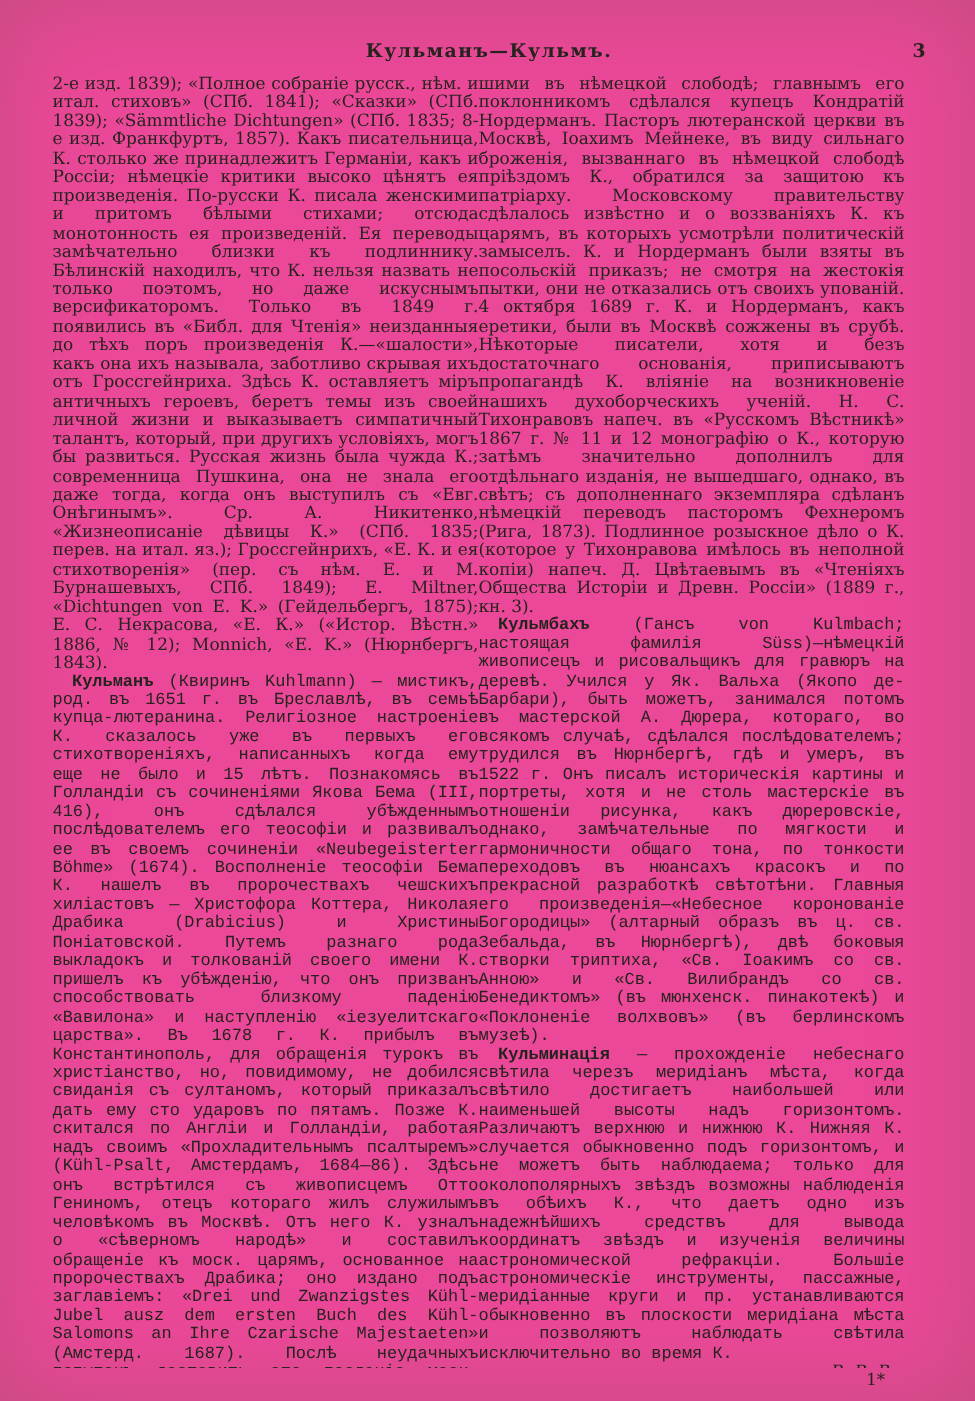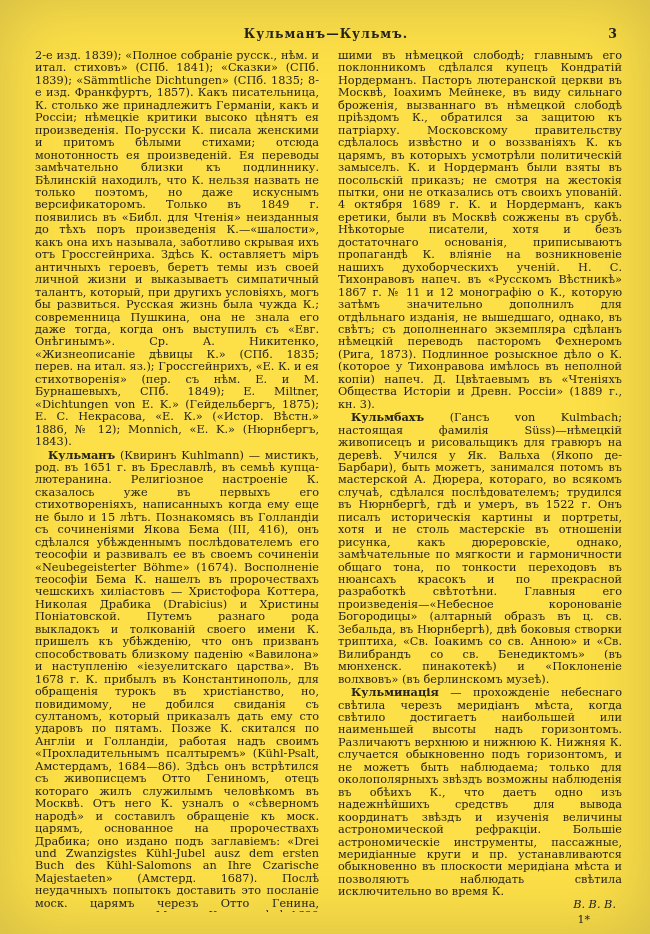--- a/index.html
+++ b/index.html
@@ -4,47 +4,47 @@
 <style>
   html,body{margin:0;padding:0;}
   body{
     width:650px;height:934px;
     background:#d8d4cb;
     font-family:"DejaVu Serif","Liberation Serif",serif;
   }
   .page{
     position:relative;
     width:650px;height:934px;
-    background:#fde047;
+    background:#ec4899;
     box-shadow:inset 0 0 70px rgba(95,85,60,0.28);
     overflow:hidden;
     color:#26231e;
   }
   .header{
     position:absolute;top:26px;left:35px;right:33px;height:16px;
     font-size:12.5px;
   }
   .running-title{
     position:absolute;left:0;right:0;text-align:center;
     letter-spacing:1px;font-weight:600;
   }
   .page-number{
     position:absolute;right:0;top:0;font-weight:600;
   }
   .columns{
     position:absolute;top:50px;left:35px;
-    display:flex;gap:19px;justify-content:space-between;
+    display:flex;gap:0;justify-content:space-between;
   }
   .col{
     width:284px;height:862px;overflow:hidden;
     font-size:11.3px;line-height:12.45px;
     text-align:justify;
   }
   .col p{margin:0;}
-  .col p.entry{text-indent:13px;}
+  .col p.entry{text-indent:13px;font-family:Liberation Mono, monospace;}
   .col p.sig{
     text-align:right;font-style:italic;
     padding-right:6px;
   }
   b.lead{font-weight:bold;}
   .footer{
     position:absolute;bottom:8px;left:0;right:60px;
     text-align:right;font-size:11px;
   }
 </style>

